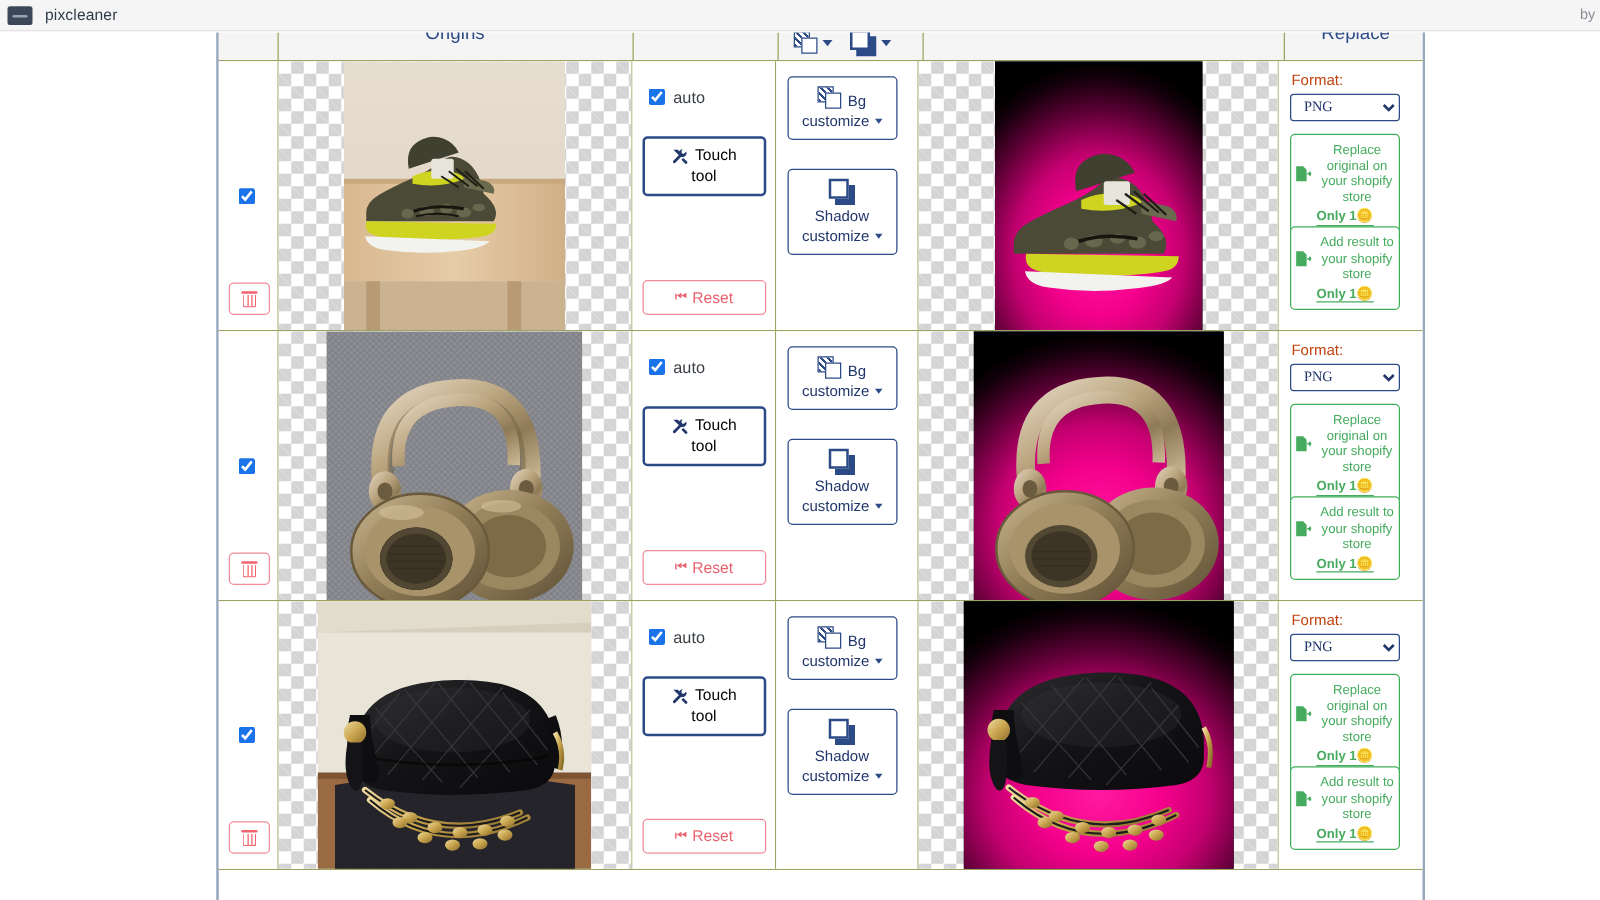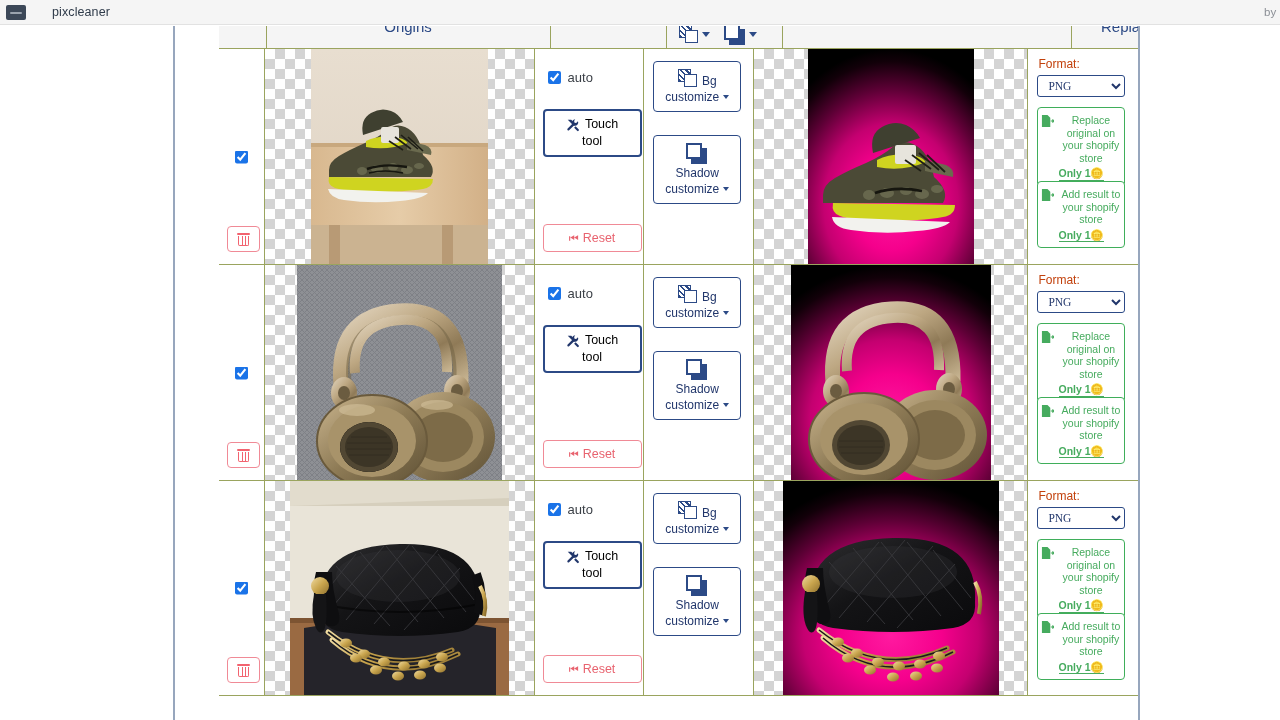--- a/index.html
+++ b/index.html
@@ -11,21 +11,21 @@
     font-family: "Liberation Sans", sans-serif;
     -webkit-font-smoothing: antialiased;
   }
 
   
   #topbar {
     position: absolute; top: 0; left: 0;
     width: 1280px; height: 25px;
     background: #f5f5f5;
     border-bottom: 1px solid #e2e2e2;
-    display: flex; align-items: center; gap: 16px;
+    display: flex; align-items: center;
   }
   #brand-logo {
     width: 20px; height: 15px;
     margin-left: 6px;
     background: #3c4858;
     border-radius: 2px;
     position: relative;
     flex: 0 0 auto;
   }
   #brand-logo::after {
@@ -48,21 +48,20 @@
 
   
   #grid {
     position: absolute;
     top: 26px; left: 173px;
     width: 967px;
     height: 694px;
     border-left: 2px solid #97a6bd;
     border-right: 2px solid #97a6bd;
     background: #fff;
-    padding-left: 44px;
   }
   .thead {
     position: relative;
     height: 22px;
     background: #f5f5f5;
     overflow: hidden;
   }
   .hcell {
     position: absolute;
     top: -8px;
@@ -298,21 +297,21 @@
     cursor: pointer;
     padding: 6px 3px 5px;
     text-align: center;
     color: #46ab5e;
     font-size: 10.5px;
     line-height: 12.5px;
     font-family: inherit;
   }
   .ship-1 { top: 58px; }
   .ship-2 { top: 132px; }
-  .ship-head { display: flex; align-items: flex-start; justify-content: center; gap: 6px; }
+  .ship-head { display: flex; align-items: center; justify-content: center; gap: 6px; }
   .ico-file { width: 13px; height: 14px; flex: 0 0 auto; }
   .only {
     display: inline-block;
     margin-top: 3px;
     border-bottom: 1.4px solid #46ab5e;
     color: #46ab5e;
     font-size: 10.5px;
     font-weight: 600;
   }
   .coins { font-size: 11px; }

